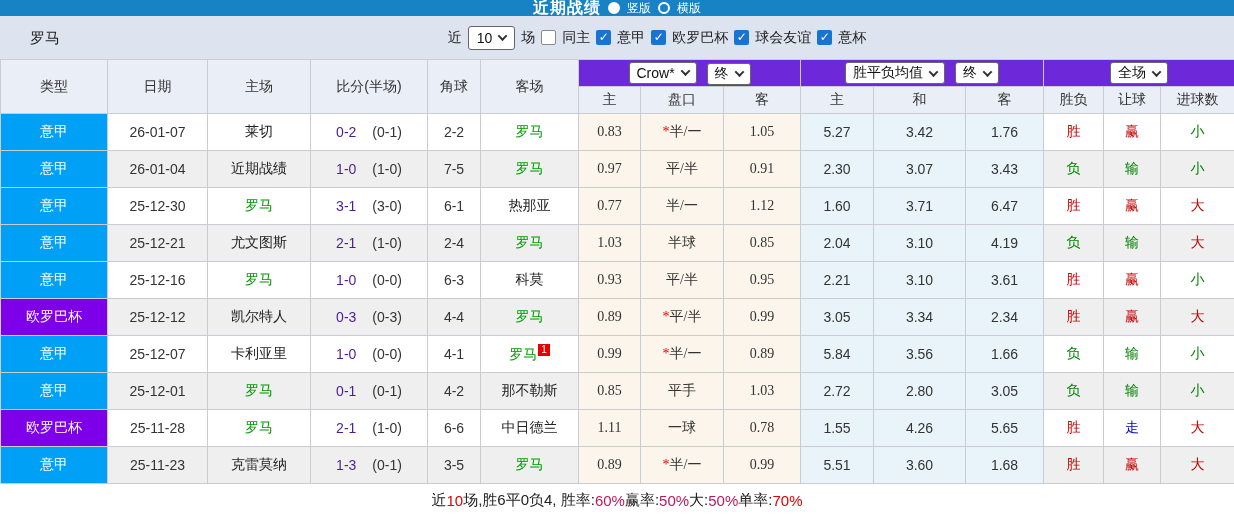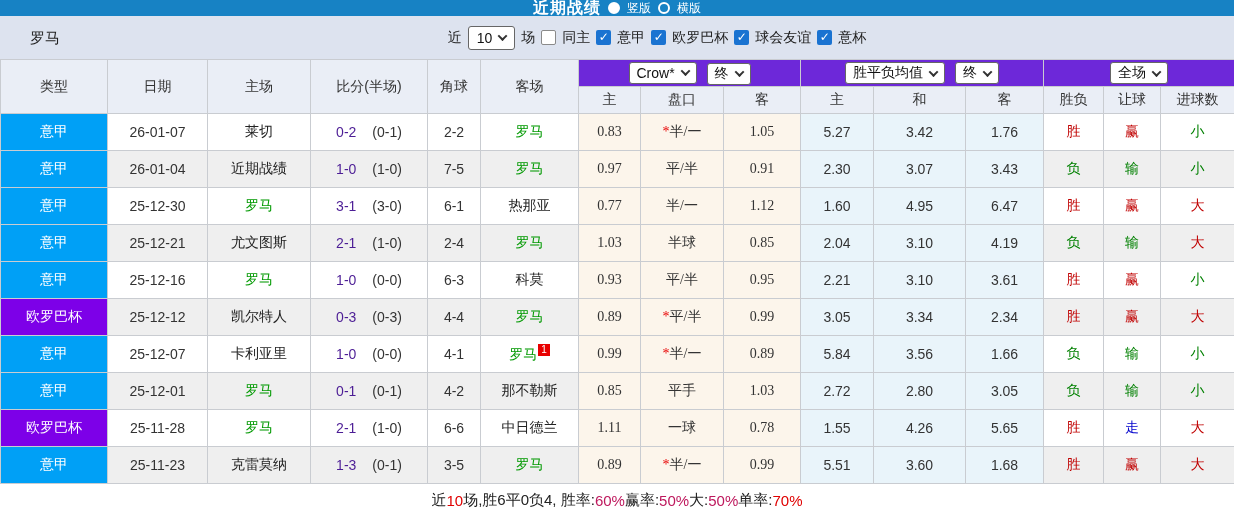--- a/index.html
+++ b/index.html
@@ -222,21 +222,21 @@
         <td class="type lg-blue">意甲</td>
         <td class="plain">25-12-30</td>
         <td class="plain"><span class="roma">罗马</span></td>
         <td class="plain"><span class="ft">3-1</span><span class="ht">(3-0)</span></td>
         <td class="plain">6-1</td>
         <td class="plain"><span class="opp">热那亚</span></td>
         <td class="cream">0.77</td>
         <td class="cream"><span>半/一</span></td>
         <td class="cream">1.12</td>
         <td class="avg">1.60</td>
-        <td class="avg">4.95</td>
+        <td class="avg">3.71</td>
         <td class="avg">6.47</td>
         <td class="plain c-red">胜</td>
         <td class="plain c-red">赢</td>
         <td class="plain c-red">大</td>
       </tr>
       <tr class="even">
         <td class="type lg-blue">意甲</td>
         <td class="plain">25-12-21</td>
         <td class="plain"><span class="opp">尤文图斯</span></td>
         <td class="plain"><span class="ft">2-1</span><span class="ht">(1-0)</span></td>

